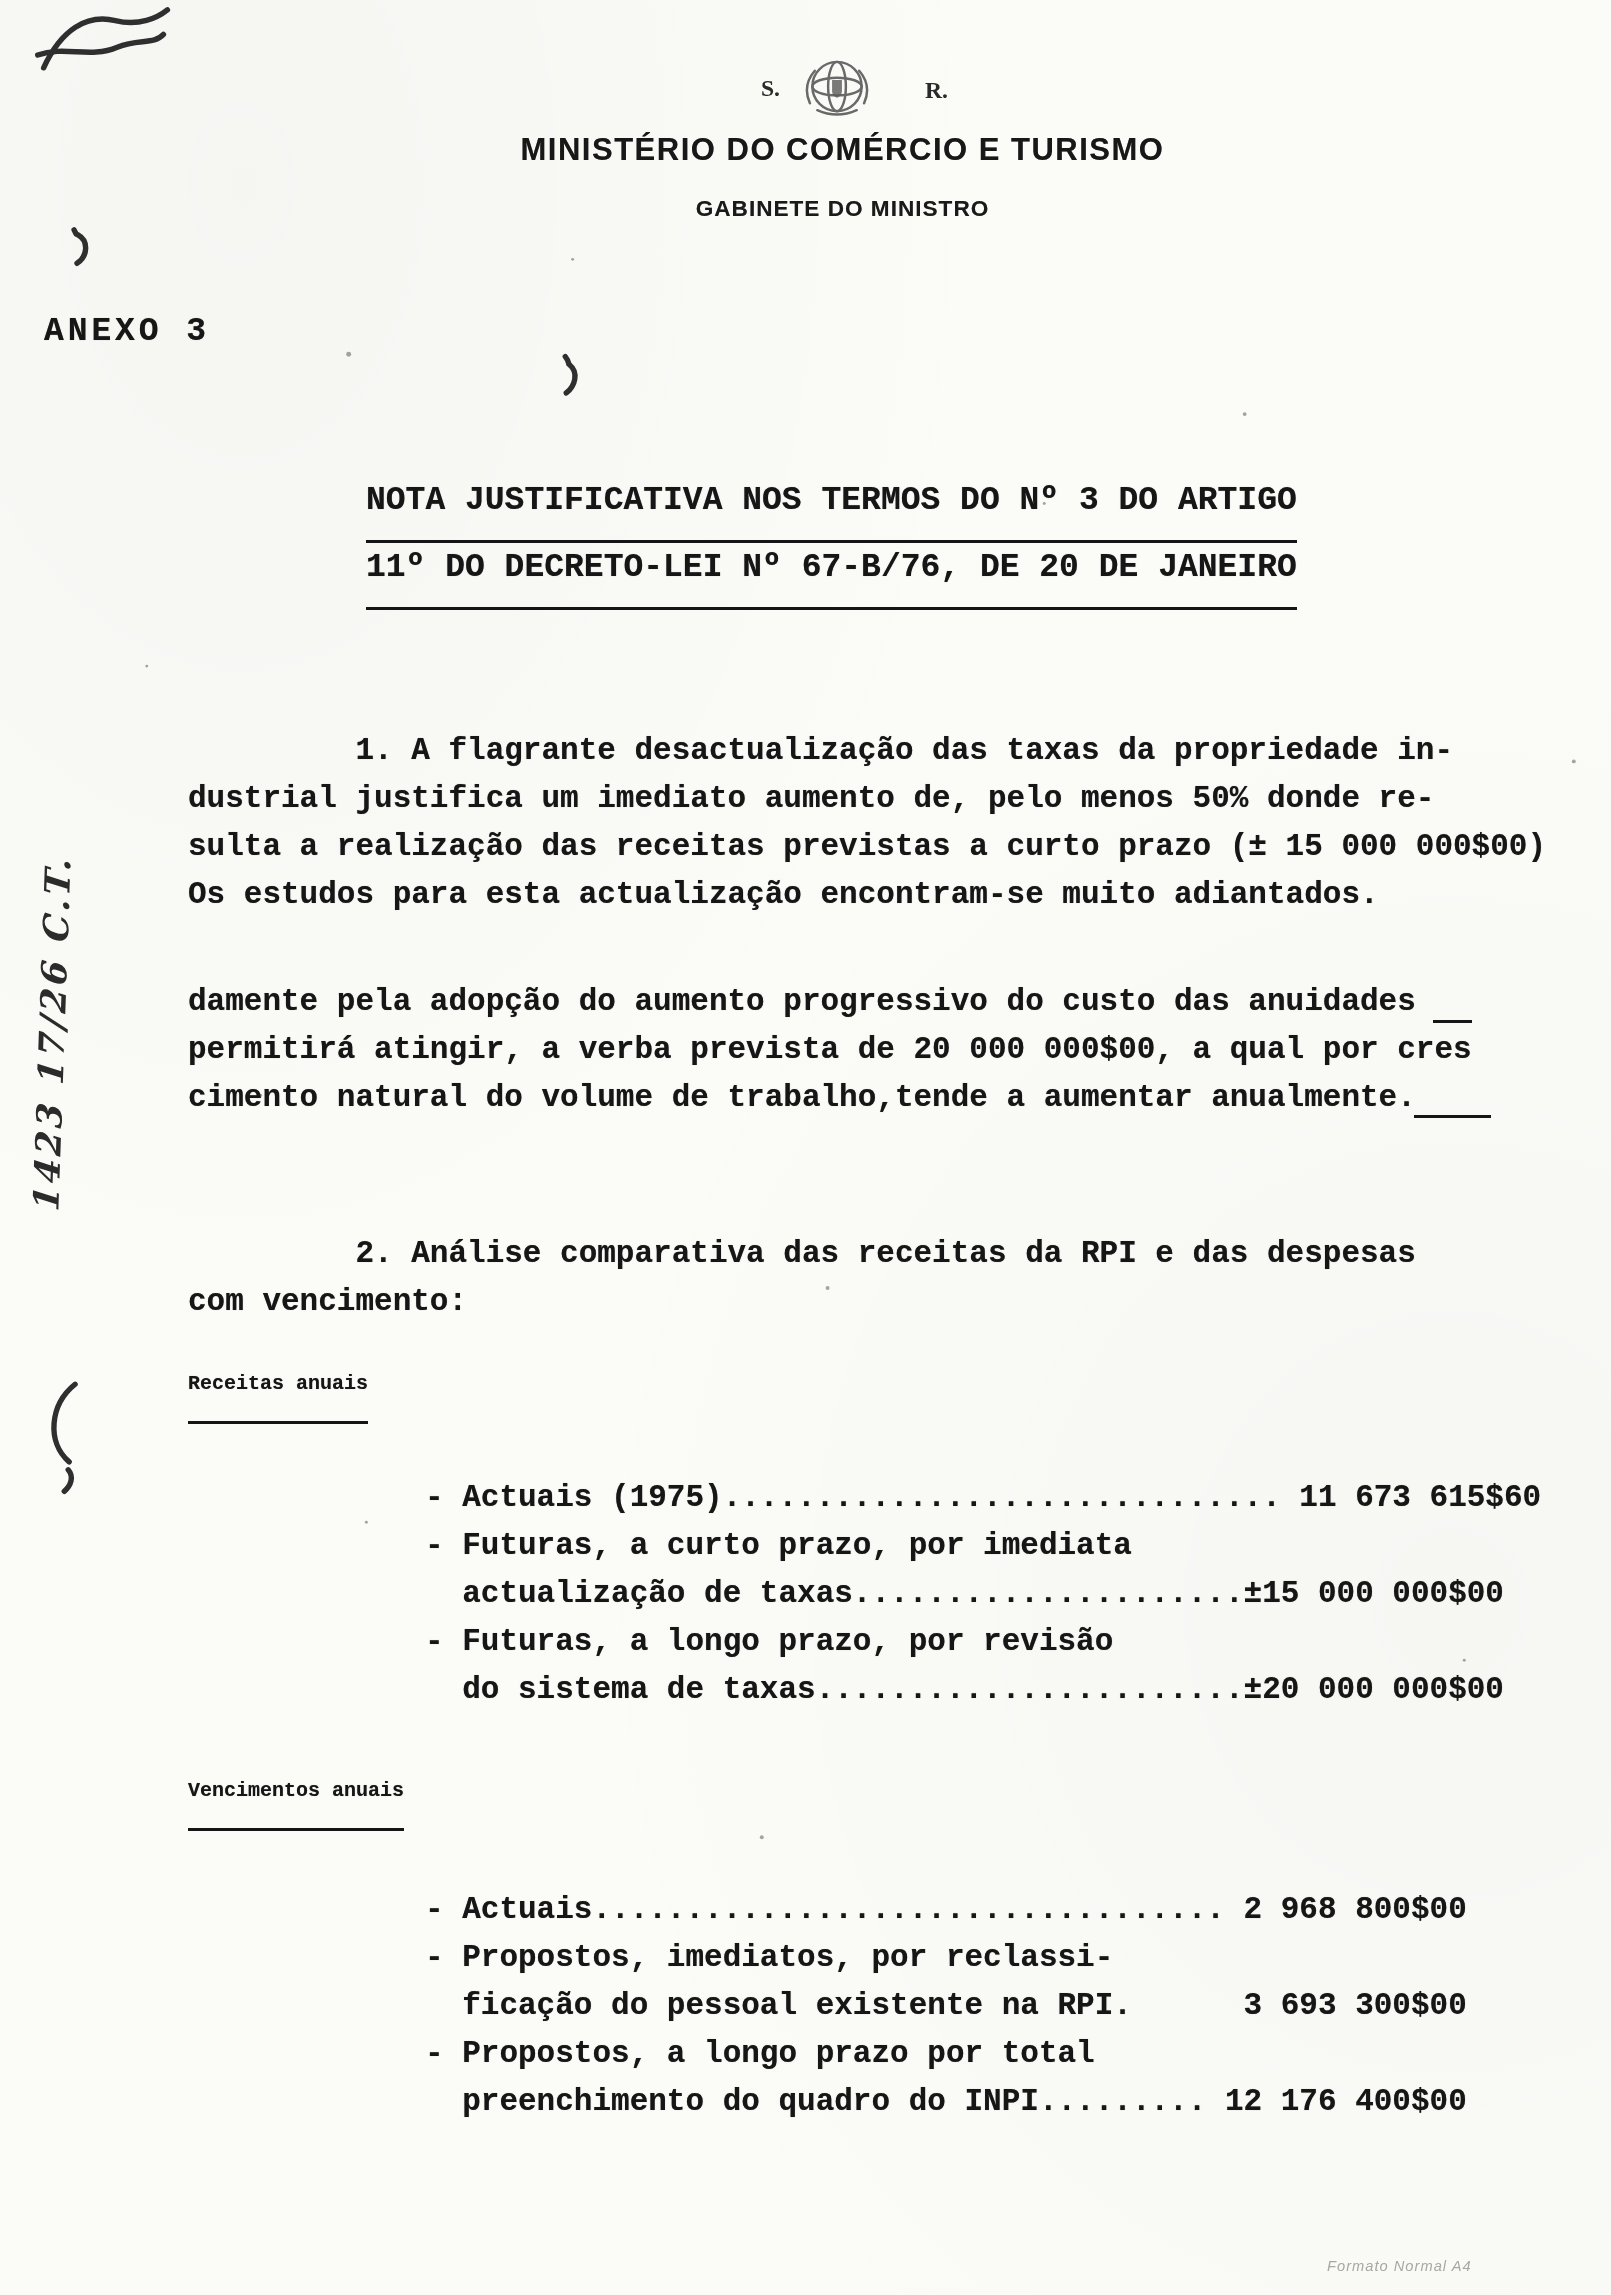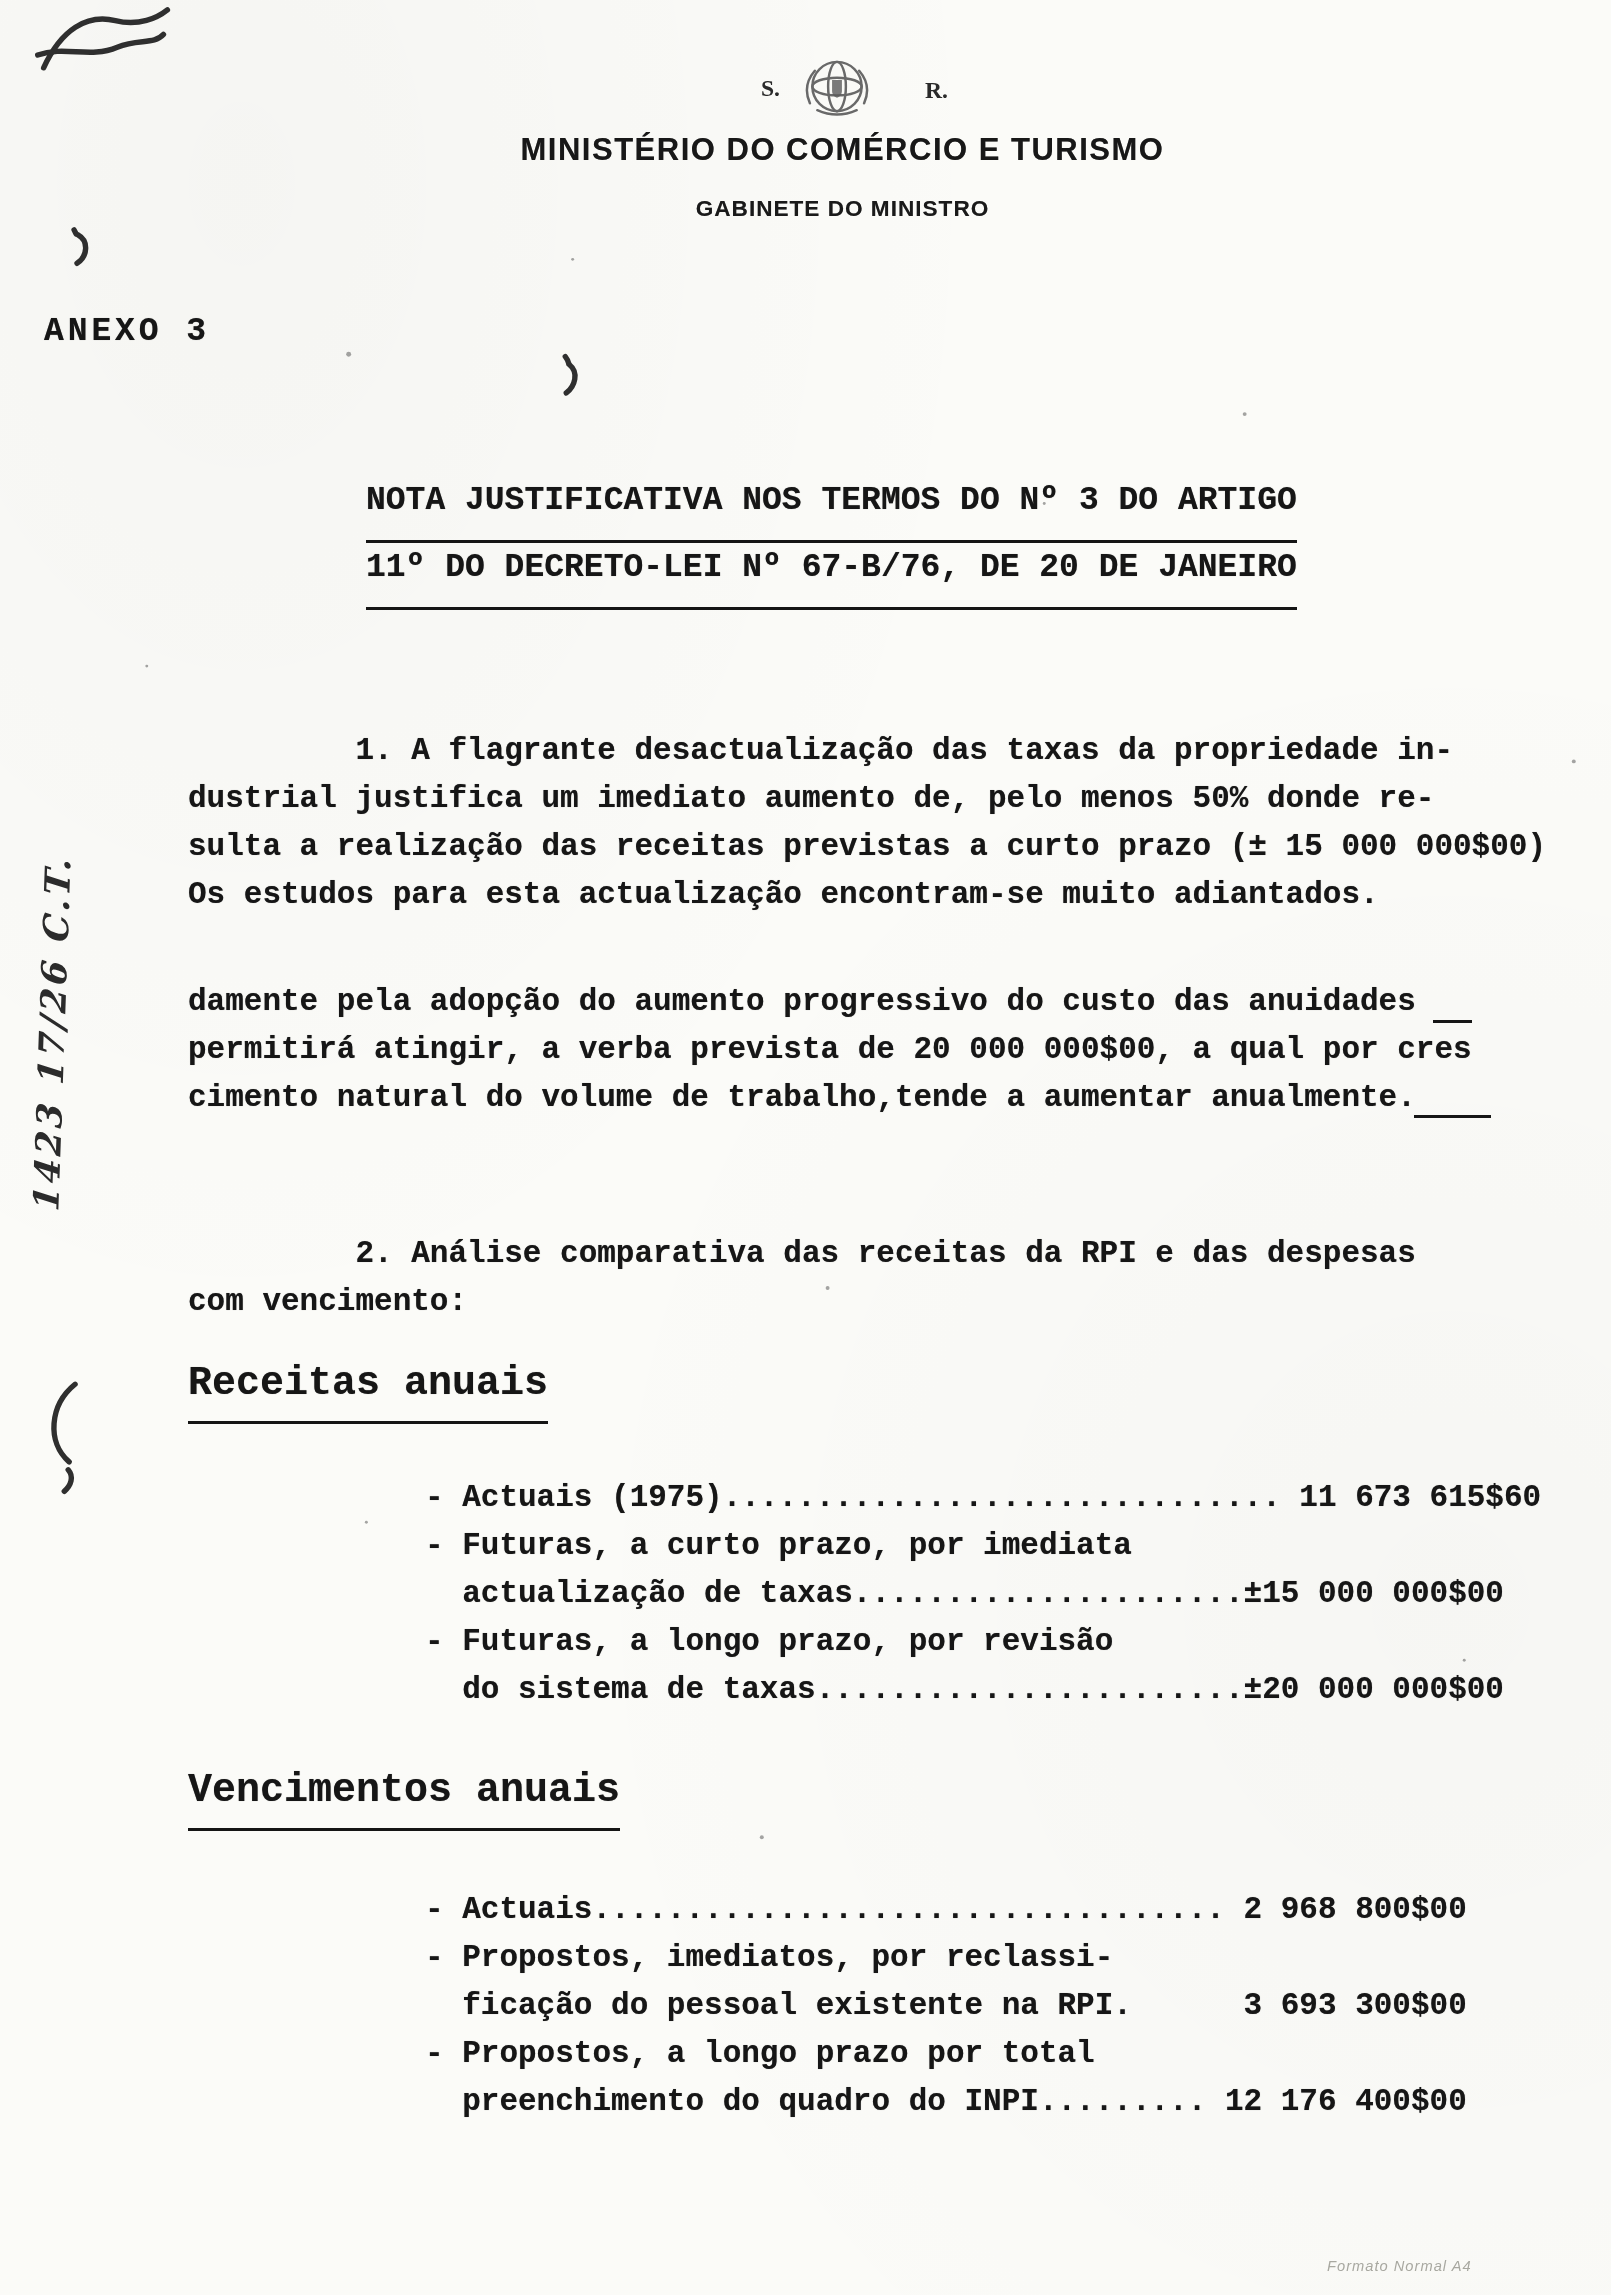--- a/index.html
+++ b/index.html
@@ -16,21 +16,21 @@
   .mono {
     font-family:"Liberation Mono","DejaVu Sans Mono",monospace;
     font-weight:700;
     color:#161616;
     text-shadow:0 0 0.7px rgba(15,15,15,0.55);
   }
   .block { position:absolute; }
   .line { white-space:pre; font-size:31px; line-height:48px; }
   .h-line { white-space:pre; font-size:33px; line-height:49px; }
   .u { display:inline-block; border-bottom:3.4px solid #151515; padding-bottom:15px; }
-  .sec-title { font-size:40px; line-height:44px; white-space:pre; }
+  .sec-title { font-size:20px; line-height:44px; white-space:pre; }
 
   .ministry-wrap { position:absolute; top:132px; left:0; width:1685px; text-align:center; }
   .ministry {
     font-family:"Liberation Sans",sans-serif; font-weight:700;
     font-size:31px; letter-spacing:1.5px; color:#181818;
     text-shadow:0 0 0.5px rgba(0,0,0,0.45);
   }
   .office-wrap { position:absolute; top:196px; left:0; width:1685px; text-align:center; }
   .office {
     font-family:"Liberation Sans",sans-serif; font-weight:700;

